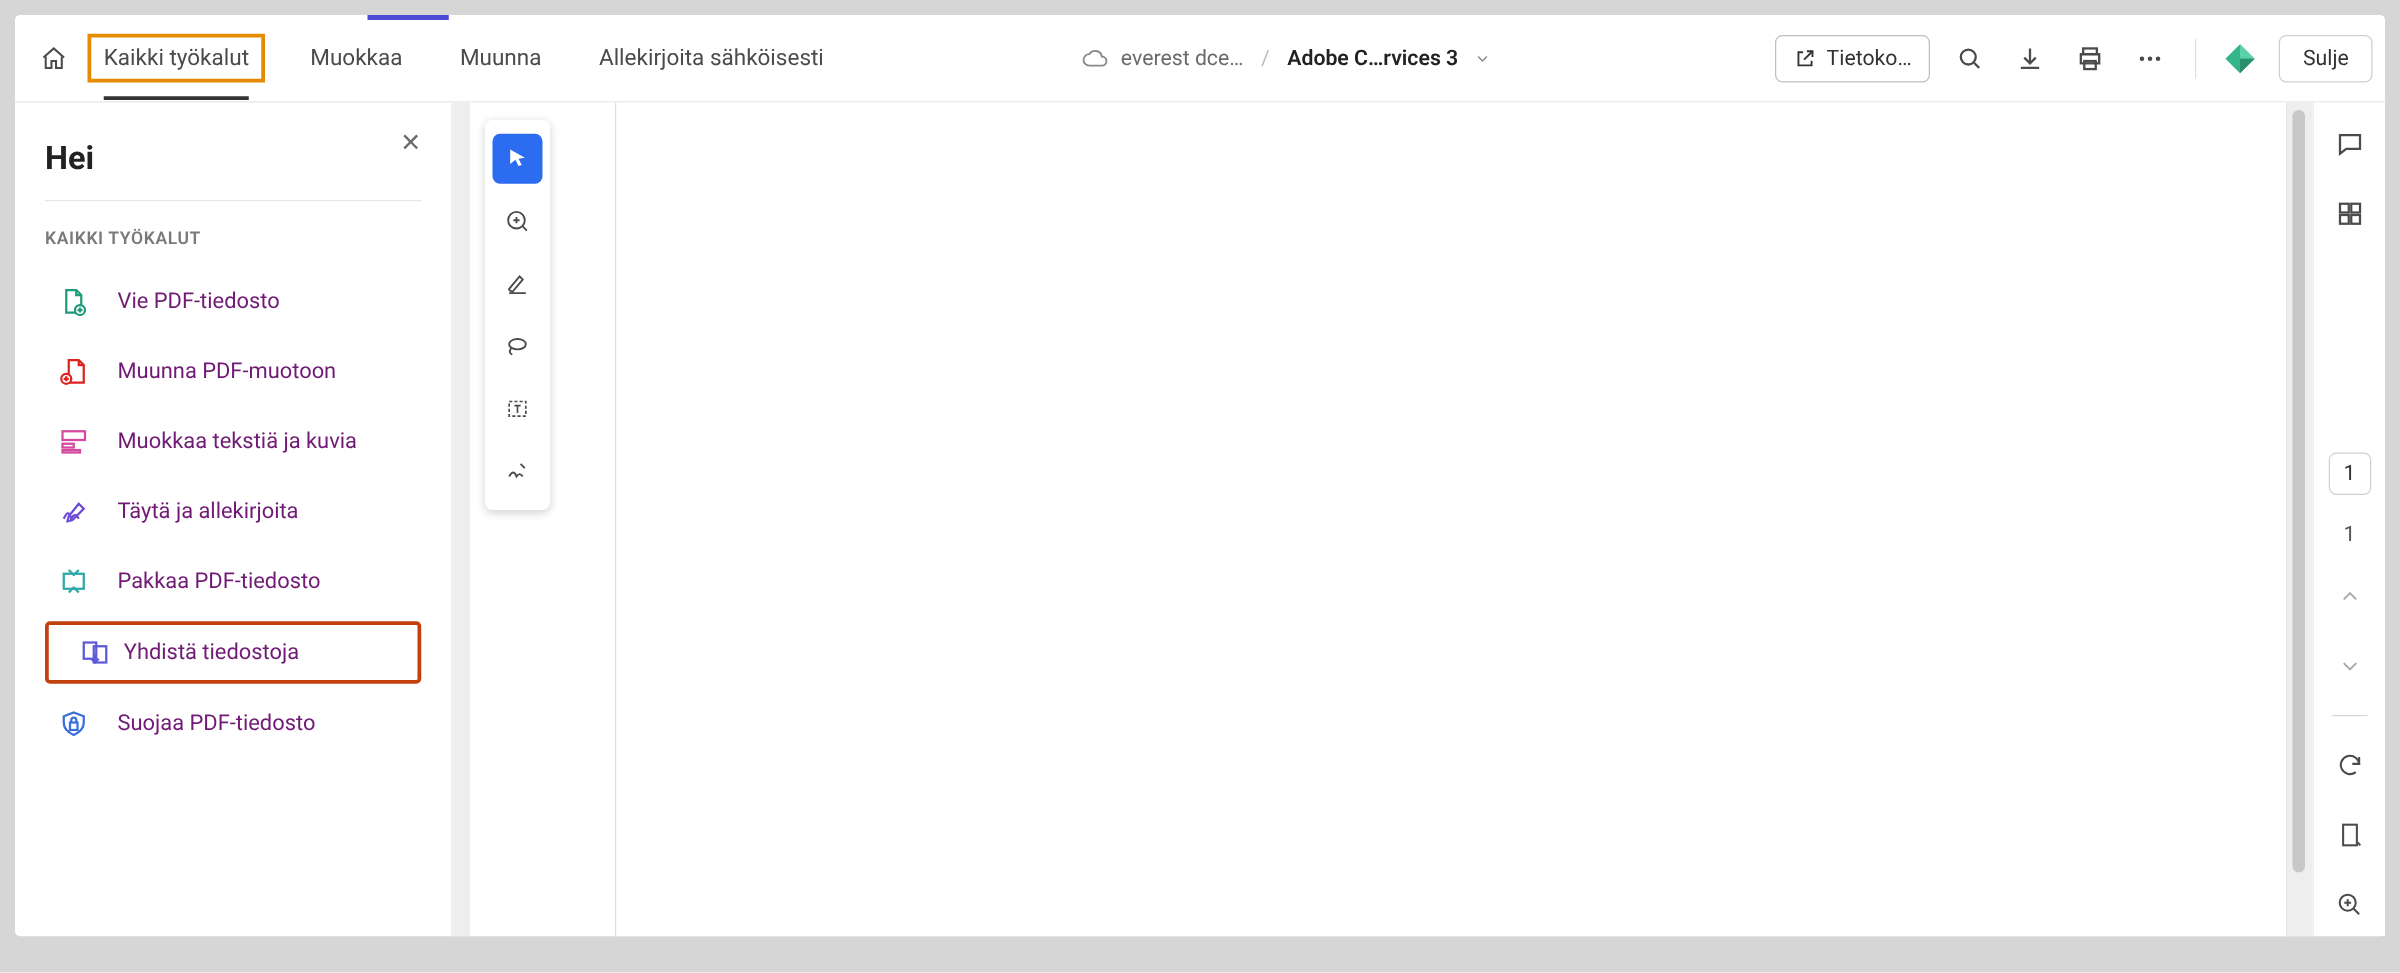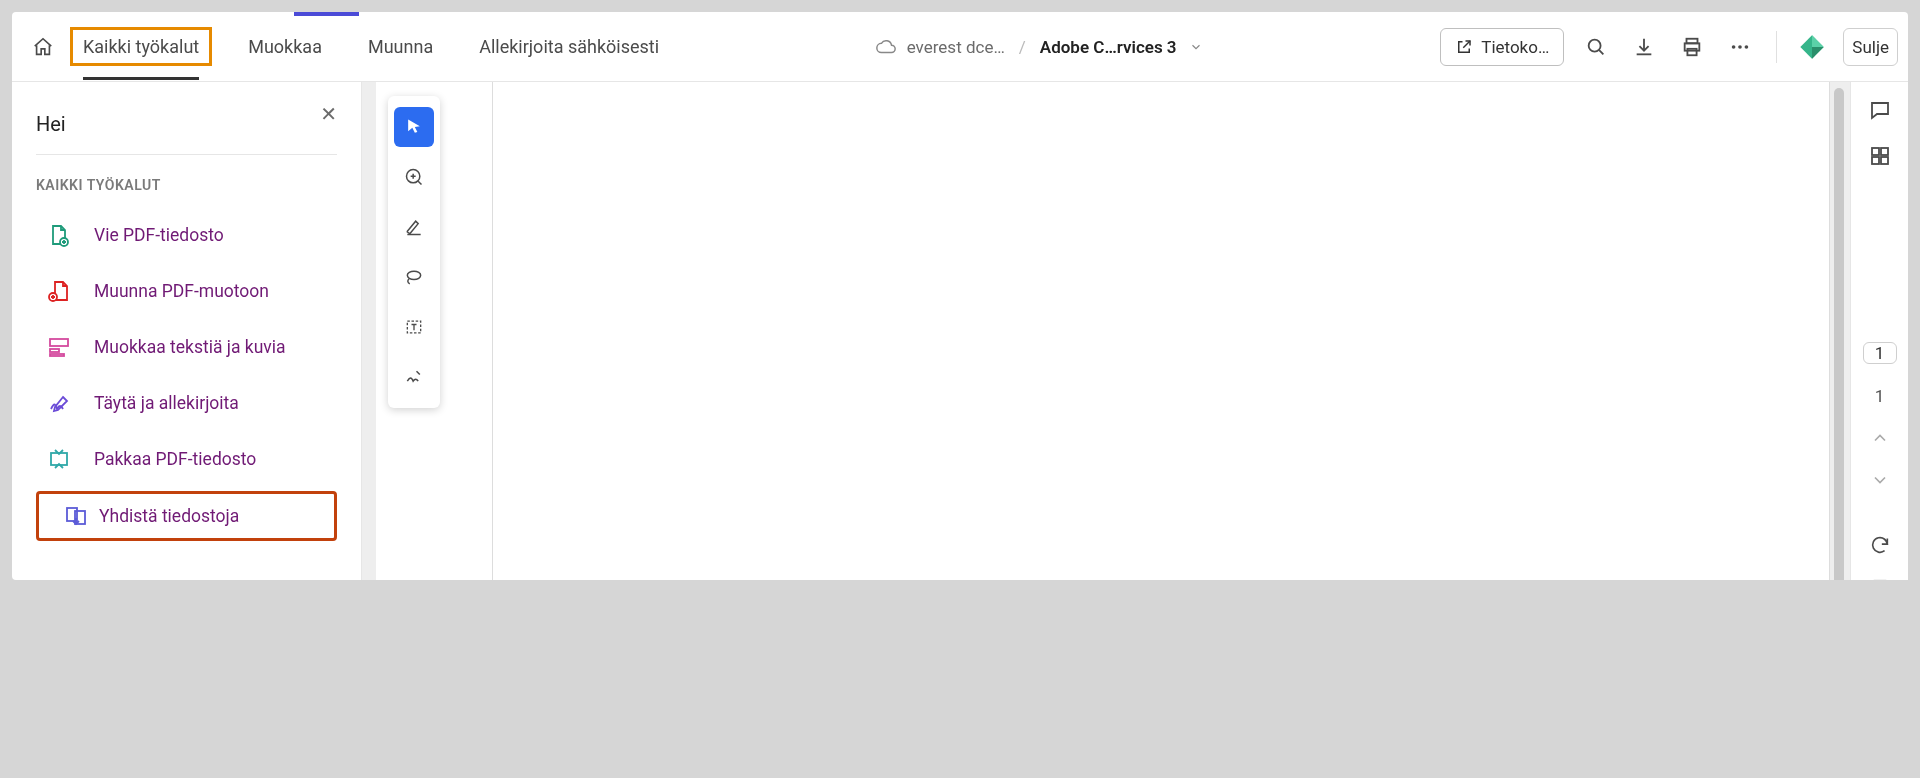--- a/index.html
+++ b/index.html
@@ -1,39 +1,39 @@
 <!DOCTYPE html>
 <html><head>
 <meta charset="utf-8">
 <style>
   * { box-sizing: border-box; margin: 0; padding: 0; font-family: -apple-system, BlinkMacSystemFont, "Segoe UI", Roboto, sans-serif; }
   body { background: #d6d6d6; width: 1920px; height: 778px; overflow: hidden; }
-  .app-frame { background: #fff; margin: 12px; height: 568px; border-radius: 4px; position: relative; display:flex; flex-direction:column; }
+  .app-frame { background: #fff; margin: 12px; height: 737px; border-radius: 4px; position: relative; display:flex; flex-direction:column; }
   .topbar-indicator { position:absolute; top:0; left:282px; width:65px; height:4px; background:#4b4bd7; }
   .topbar { height: 70px; display:flex; align-items:center; border-bottom:1px solid #e6e6e6; padding:0 10px; }
   .home-btn { width:30px; height:30px; display:flex; align-items:center; justify-content:center; color:#4b4b4b; margin-right:12px; margin-left:6px; cursor:pointer;}
   .nav-group { display:flex; align-items:center; gap: 26px; }
   .nav-item { font-size:18px; color:#4b4b4b; padding:8px 10px; cursor:pointer; }
   .nav-item.highlighted { border:3px solid #e68a00; padding:6px 10px; position:relative;}
   .nav-item.active-underline::after { content:""; position:absolute; left:10px; right:10px; bottom:-17px; height:3px; background:#333; }
   .center-group { flex:1; display:flex; align-items:center; justify-content:center; gap:14px; color:#6b6b6b; font-size:17px;}
   .cloud-file { display:flex; align-items:center; gap:10px; cursor:pointer;}
   .crumb-sep { color:#bbb; }
   .doc-name { color:#222; font-weight:600; }
   .doc-drop { display:flex; align-items:center; gap:12px; cursor:pointer;}
   .right-group { display:flex; align-items:center; gap:16px;margin-left:32px; }
   .btn-outline { border:1px solid #bfbfbf; border-radius:6px; padding:8px 14px; font-size:17px; color:#333; display:flex; align-items:center; gap:8px; cursor:pointer; background:#fff;}
   .icon-btn { width:32px; height:32px; display:flex; align-items:center; justify-content:center; color:#4b4b4b; cursor:pointer;}
   .divider-v { width:1px; height:32px; background:#e0e0e0; margin:0 4px;}
   .avatar-wrap { width:30px; height:30px; display:flex; align-items:center; justify-content:center;}
-  .close-btn { border:1px solid #cfcfcf; border-radius:6px; padding:8px 8px; font-size:17px; color:#333; cursor:pointer; background:#fff;}
+  .close-btn { border:1px solid #cfcfcf; border-radius:6px; padding:8px 18px; font-size:17px; color:#333; cursor:pointer; background:#fff;}
   .body { flex:1; display:flex; overflow:hidden; }
   .sidebar { width:350px; border-right:1px solid #e6e6e6; padding:30px 24px 0 24px; position:relative; }
   .sidebar .close-x { position:absolute; top:20px; right:24px; font-size:20px; color:#6b6b6b; cursor:pointer;}
-  .side-title { font-size:20px; font-weight:400; color:#222; margin-bottom:18px;}
+  .side-title { font-size:26px; font-weight:700; color:#222; margin-bottom:18px;}
   .side-sub { font-size:17px; color:#4b4b4b; line-height:1.45; margin-bottom:22px; padding-right:50px;}
   .side-hr { border:none; border-top:1px solid #e6e6e6; margin-bottom:22px;}
   .side-head { font-size:14px; letter-spacing:0.5px; color:#7a7a7a; font-weight:600; margin-bottom:18px;}
   .tool-list { display:flex; flex-direction:column; gap:8px;}
   .tool-item { display:flex; align-items:center; gap:22px; padding:11px 10px; font-size:17.5px; color:#701a75; cursor:pointer; border-radius:4px;}
   .tool-item.highlighted { border:3px solid #c2410c; padding:9px 24px;gap:10px;}
   .tool-icon { width:26px; height:26px; display:flex; align-items:center; justify-content:center;}
   .canvas-area { flex:1; position:relative; background:#fff; display:flex;}
   .canvas-gutter-left { width:14px; background:#eee;}
   .floating-toolbar { position:absolute; left:26px; top:14px; width:52px; background:#fff; border-radius:6px; box-shadow:0 2px 8px rgba(0,0,0,0.18); display:flex; flex-direction:column; align-items:center; padding:6px 0;}
@@ -203,20 +203,30 @@
           <span class="tool-icon">
               <svg width="24" height="24" viewBox="0 0 24 24" fill="none" stroke="#5b5bd7" stroke-width="1.8">
                 <rect x="3" y="4" width="10" height="13"></rect>
                 <rect x="11" y="7" width="10" height="13"></rect>
                 <path d="M12 14v6M9 17l3 3 3-3"></path>
               </svg>
             </span>
           <span>Yhdistä tiedostoja</span>
         </div>
 
+        <div class="tool-item">
+          <span class="tool-icon">
+              <svg width="24" height="24" viewBox="0 0 24 24" fill="none" stroke="#3a6fd8" stroke-width="1.8">
+                <path d="M12 3l8 3v5c0 5-3.5 8-8 10-4.5-2-8-5-8-10V6z"></path>
+                <rect x="9" y="11" width="6" height="6"></rect>
+                <path d="M10 11V9a2 2 0 014 0v2"></path>
+              </svg>
+            </span>
+          <span>Suojaa PDF-tiedosto</span>
+        </div>
 
       </div>
     </div>
 
     <div class="canvas-area">
       <div class="canvas-gutter-left"></div>
 
       <div class="floating-toolbar">
         <div class="ft-btn active">
           <svg width="20" height="20" viewBox="0 0 24 24" fill="currentColor">

